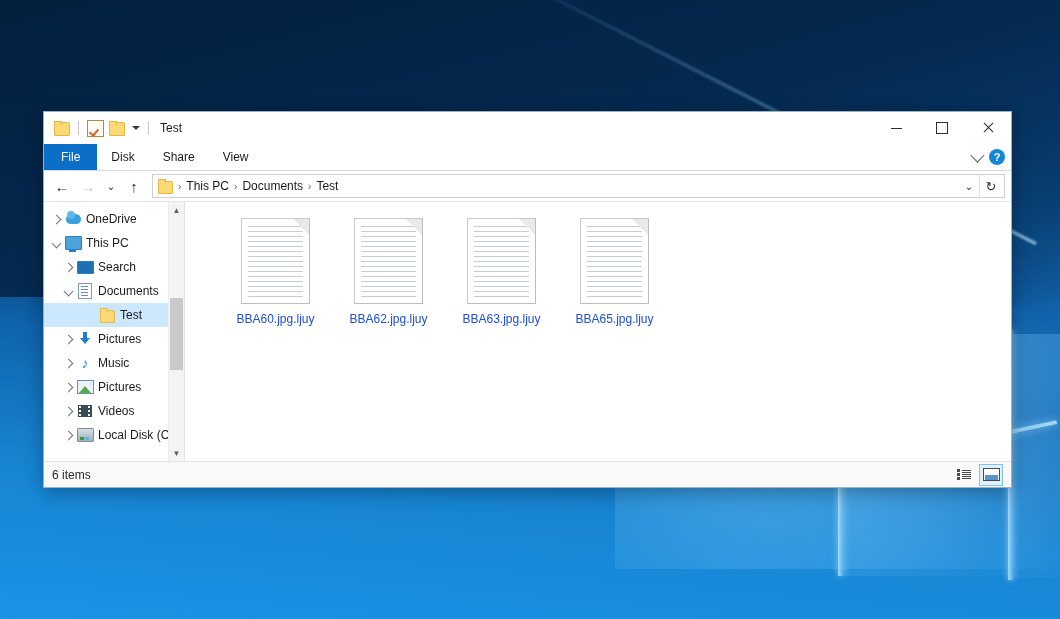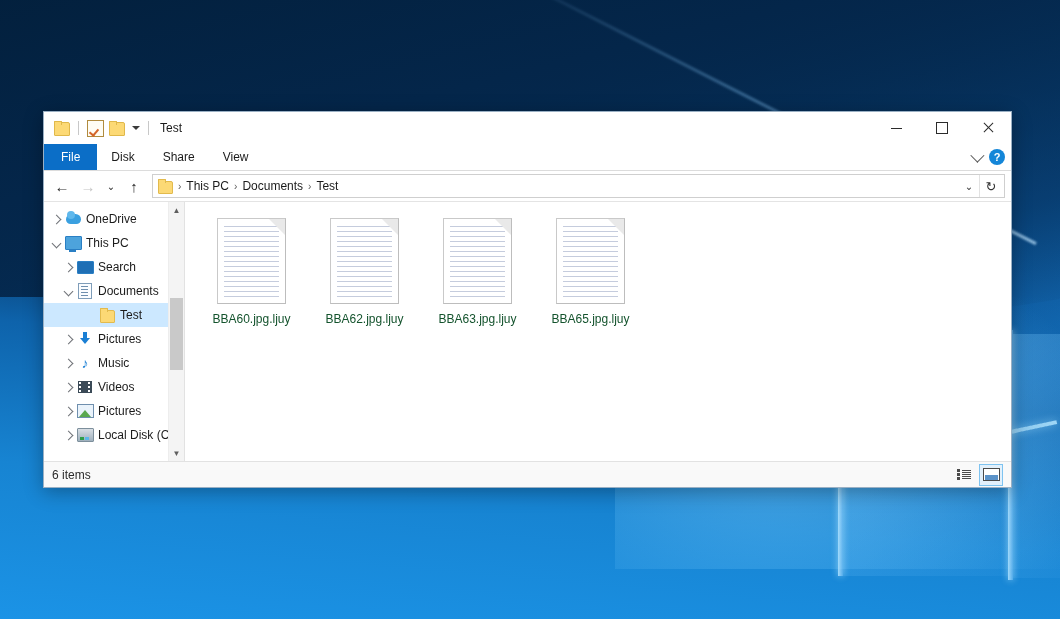--- a/index.html
+++ b/index.html
@@ -306,20 +306,21 @@
     background: #444;
     transform: rotate(45deg);
   }
 
   
   .body-area {
     flex: 1;
     display: flex;
     min-height: 0;
     border-top: 1px solid #e4e4e4;
+    gap: 24px;
   }
 
   
   .sidebar {
     width: 140px;
     flex: 0 0 140px;
     background: #ffffff;
     border-right: 1px solid #e2e2e2;
     position: relative;
     overflow: hidden;
@@ -537,21 +538,21 @@
   .doc-fold {
     position: absolute;
     right: -1px; top: -1px;
     width: 0; height: 0;
     border-left: 18px solid transparent;
     border-top: 18px solid #e9e9e9;
   }
   .file-name {
     margin-top: 8px;
     font-size: 12px;
-    color: #14532d;
+    color: #1d4ed8;
     text-align: center;
     white-space: nowrap;
   }
 
   
   .statusbar {
     height: 25px;
     flex: 0 0 25px;
     border-top: 1px solid #e2e2e2;
     background: #f9f9f9;
@@ -744,33 +745,33 @@
                 <span class="ic-music">♪</span>
               </span>
             <span class="t-label">Music</span>
           </div>
 
           <div class="tree-row" style="padding-left:16px">
             <span class="twisty">
                 <i></i>
               </span>
             <span class="t-ico">
-                <span class="ic-videos"></span>
-              </span>
-            <span class="t-label">Videos</span>
+                <span class="ic-pictures"></span>
+              </span>
+            <span class="t-label">Pictures</span>
           </div>
 
           <div class="tree-row" style="padding-left:16px">
             <span class="twisty">
                 <i></i>
               </span>
             <span class="t-ico">
-                <span class="ic-pictures"></span>
-              </span>
-            <span class="t-label">Pictures</span>
+                <span class="ic-videos"></span>
+              </span>
+            <span class="t-label">Videos</span>
           </div>
 
           <div class="tree-row" style="padding-left:16px">
             <span class="twisty">
                 <i></i>
               </span>
             <span class="t-ico">
                 <span class="ic-disk"></span>
               </span>
             <span class="t-label">Local Disk (C:)</span>

